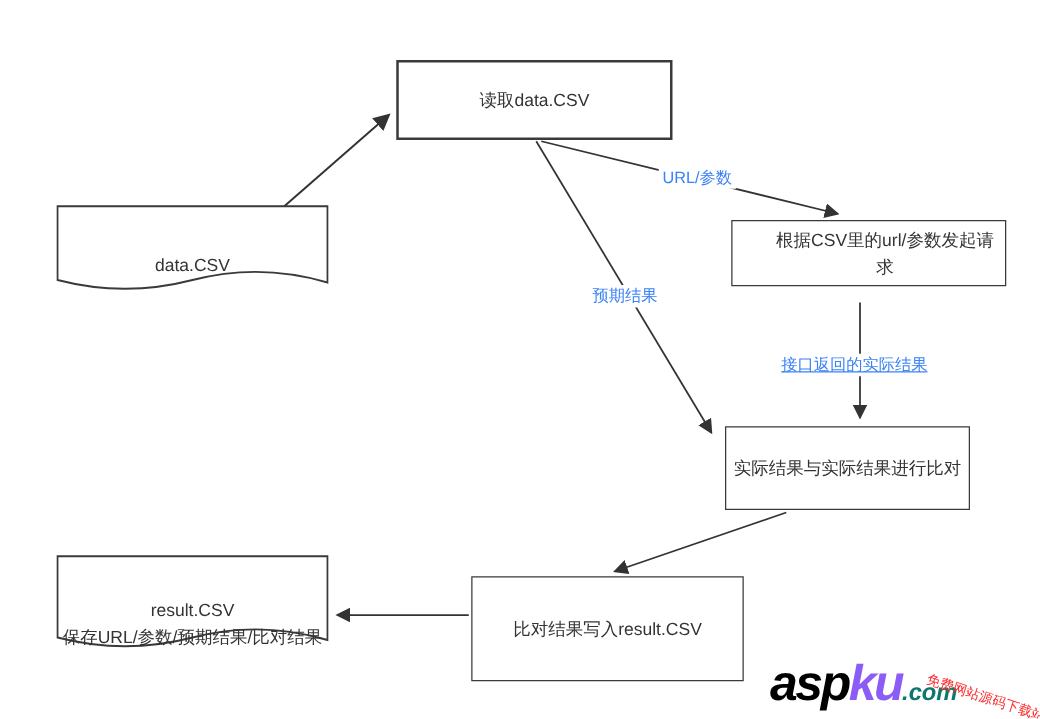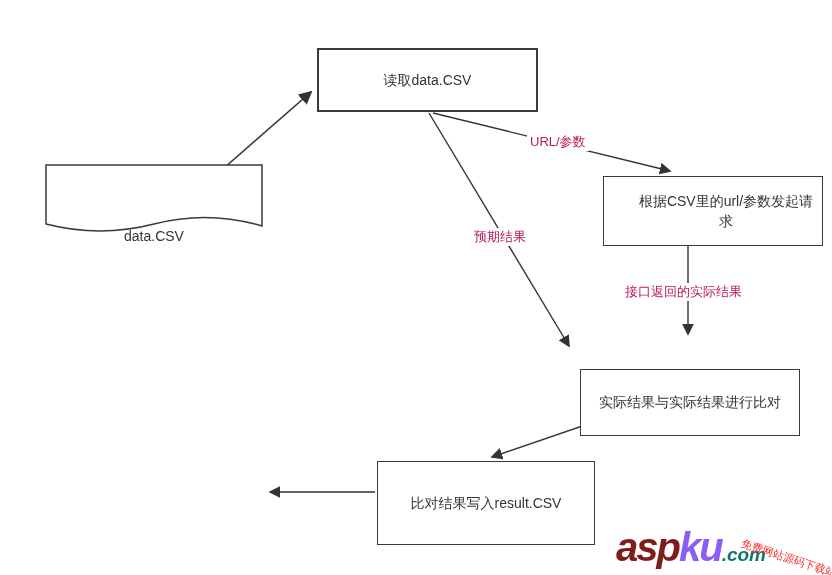--- a/index.html
+++ b/index.html
@@ -33,52 +33,52 @@
   }
   .rect-node {
     background: #ffffff;
     border: 2px solid #3a3a3a;
     padding: 4px 6px;
     align-items: center;
   }
   .rect-node.thin { border-width: 1.5px; }
   .doc-node {
     background: transparent;
-    align-items: flex-end;
+    align-items: center;
   }
   .doc-node .doc-shape {
     position: absolute;
     left: 0; top: 0;
   }
   .doc-node .doc-text {
     position: relative;
     z-index: 1;
     width: 100%;
     text-align: center;
   }
   .edge-label {
     position: absolute;
     z-index: 3;
     font-size: 13px;
-    color: #be185d;
+    color: #3b82f6;
     background: #ffffff;
     padding: 0 3px;
     white-space: nowrap;
   }
   .watermark {
     position: absolute;
     z-index: 4;
     right: 66px;
     bottom: 8px;
     font-weight: bold;
     font-style: italic;
     white-space: nowrap;
     line-height: 1;
   }
-  .watermark .brand1 { color: #7f1d1d; font-size: 40px; letter-spacing: -2px; margin-left: 12px; }
+  .watermark .brand1 { color: #000000; font-size: 40px; letter-spacing: -2px; margin-left: 12px; }
   .watermark .brand2 { color: #8b5cf6; font-size: 40px; letter-spacing: -2px; }
   .watermark .brand3 { color: #0f766e; font-size: 19px; font-weight: bold; }
   .tagline {
     position: absolute;
     z-index: 4;
     left: 744px;
     top: 536px;
     font-size: 11px;
     color: #ff2a2a;
     transform: rotate(18deg);
@@ -102,44 +102,53 @@
     <line x1="429" y1="113" x2="569" y2="346" stroke="#333333" stroke-width="1.4" marker-end="url(#arw)"></line>
     <line x1="688" y1="242" x2="688" y2="334" stroke="#333333" stroke-width="1.4" marker-end="url(#arw)"></line>
     <line x1="629" y1="410" x2="492" y2="457" stroke="#333333" stroke-width="1.4" marker-end="url(#arw)"></line>
     <line x1="375" y1="492" x2="270" y2="492" stroke="#333333" stroke-width="1.4" marker-end="url(#arw)"></line>
   </svg>
 
   <div class="node rect-node" style="left:317px; top:48px; width:221px; height:64px;">
     <span>读取data.CSV</span>
   </div>
 
-  <div class="node rect-node thin" style="left:603px; top:176px; width:220px; height:70px;padding-left:32px;">
+  <div class="node rect-node thin" style="left:585px; top:176px; width:220px; height:53px;padding-left:32px;">
     <span>根据CSV里的url/参数发起请求</span>
   </div>
 
-  <div class="node rect-node thin" style="left:580px; top:341px; width:220px; height:67px;margin-top:28px;">
+  <div class="node rect-node thin" style="left:580px; top:341px; width:196px; height:67px;">
     <span>实际结果与实际结果进行比对</span>
   </div>
 
   <div class="node rect-node thin" style="left:377px; top:461px; width:218px; height:84px;">
     <span>比对结果写入result.CSV</span>
   </div>
 
   <div class="node doc-node" style="left:45px; top:164px; width:218px; height:82px;">
     <svg class="doc-shape" width="218" height="82" viewBox="0 0 218 82">
       <path d="M1,1 H217 V62 Q163,46 109,60 Q55,74 1,60 Z" fill="#ffffff" stroke="#3a3a3a" stroke-width="1.5"></path>
     </svg>
     <div class="doc-text" style="padding-top:15px;">
       <div>data.CSV</div>
     </div>
   </div>
 
+  <div class="node doc-node" style="left:45px; top:444px; width:218px; height:90px;">
+    <svg class="doc-shape" width="218" height="90" viewBox="0 0 218 90">
+      <path d="M1,1 H217 V68 Q163,52 109,66 Q55,80 1,66 Z" fill="#ffffff" stroke="#3a3a3a" stroke-width="1.5"></path>
+    </svg>
+    <div class="doc-text" style="padding-top:19px;">
+      <div>result.CSV</div>
+      <div>保存URL/参数/预期结果/比对结果</div>
+    </div>
+  </div>
 
   <div class="edge-label" style="left:527px; top:133px;">URL/参数</div>
   <div class="edge-label" style="left:471px; top:228px;">预期结果</div>
-  <div class="edge-label" style="left:622px; top:283px;">接口返回的实际结果</div>
+  <div class="edge-label" style="left:622px; top:283px;text-decoration:underline;">接口返回的实际结果</div>
 
   <div class="watermark">
     <span class="brand1">asp</span><span class="brand2">ku</span><span class="brand3">.com</span>
   </div>
   <div class="tagline">免费网站源码下载站!</div>
 
 </div>
 
 </body></html>

